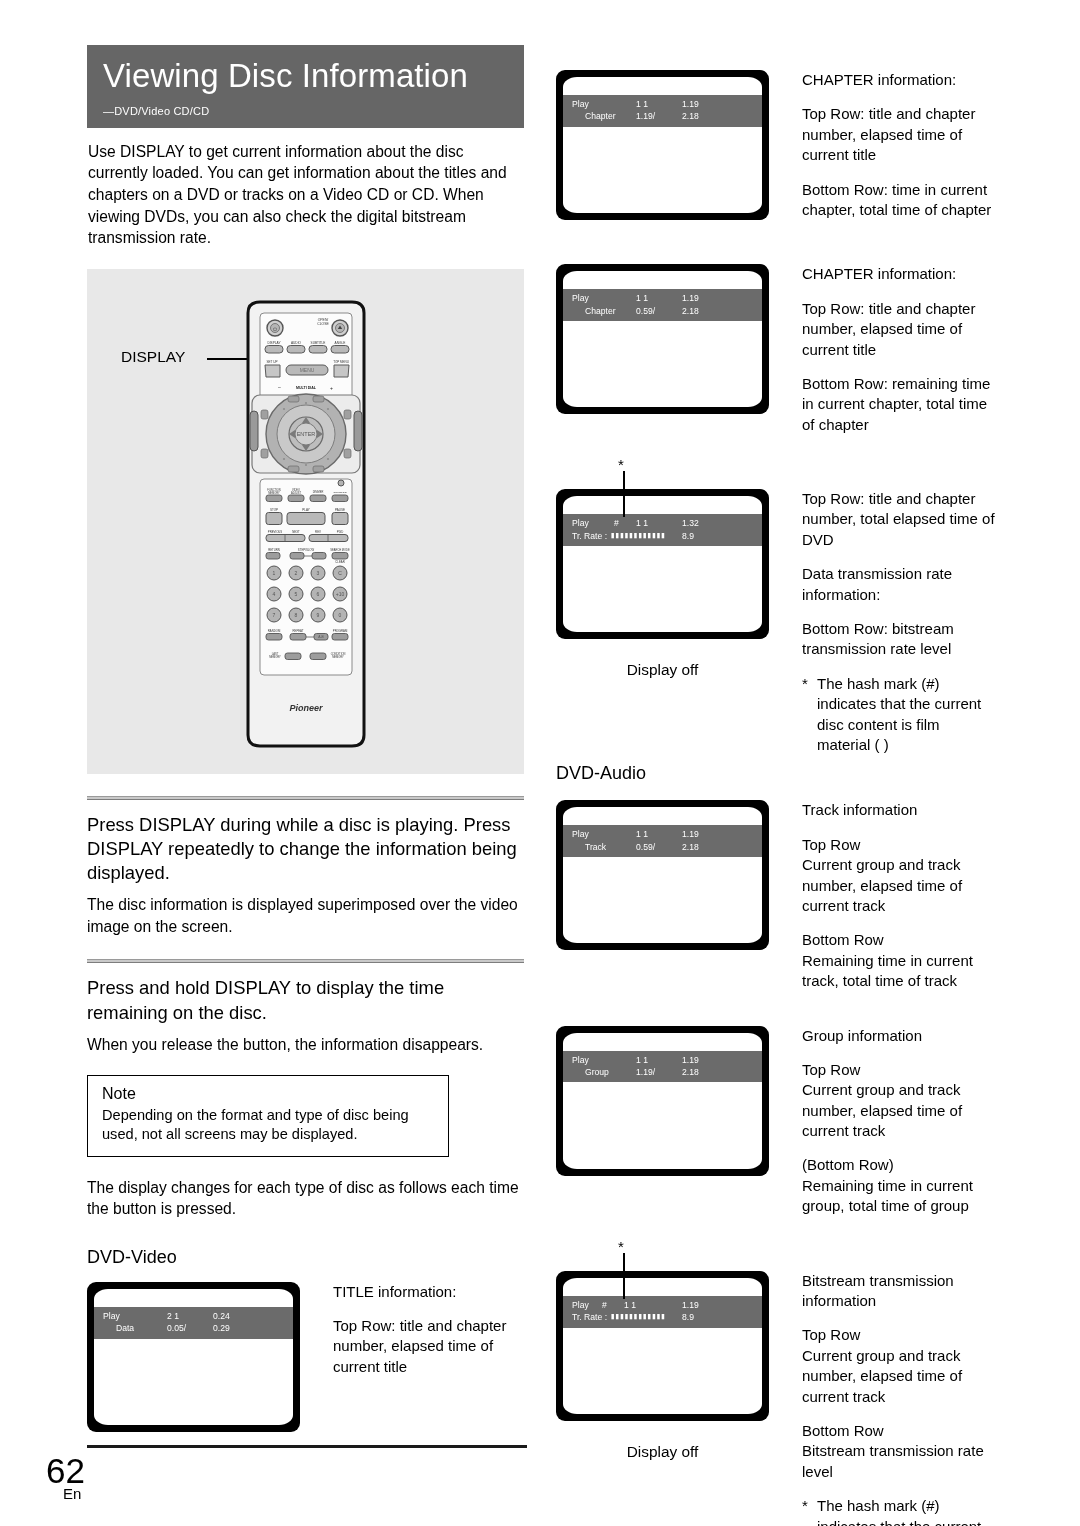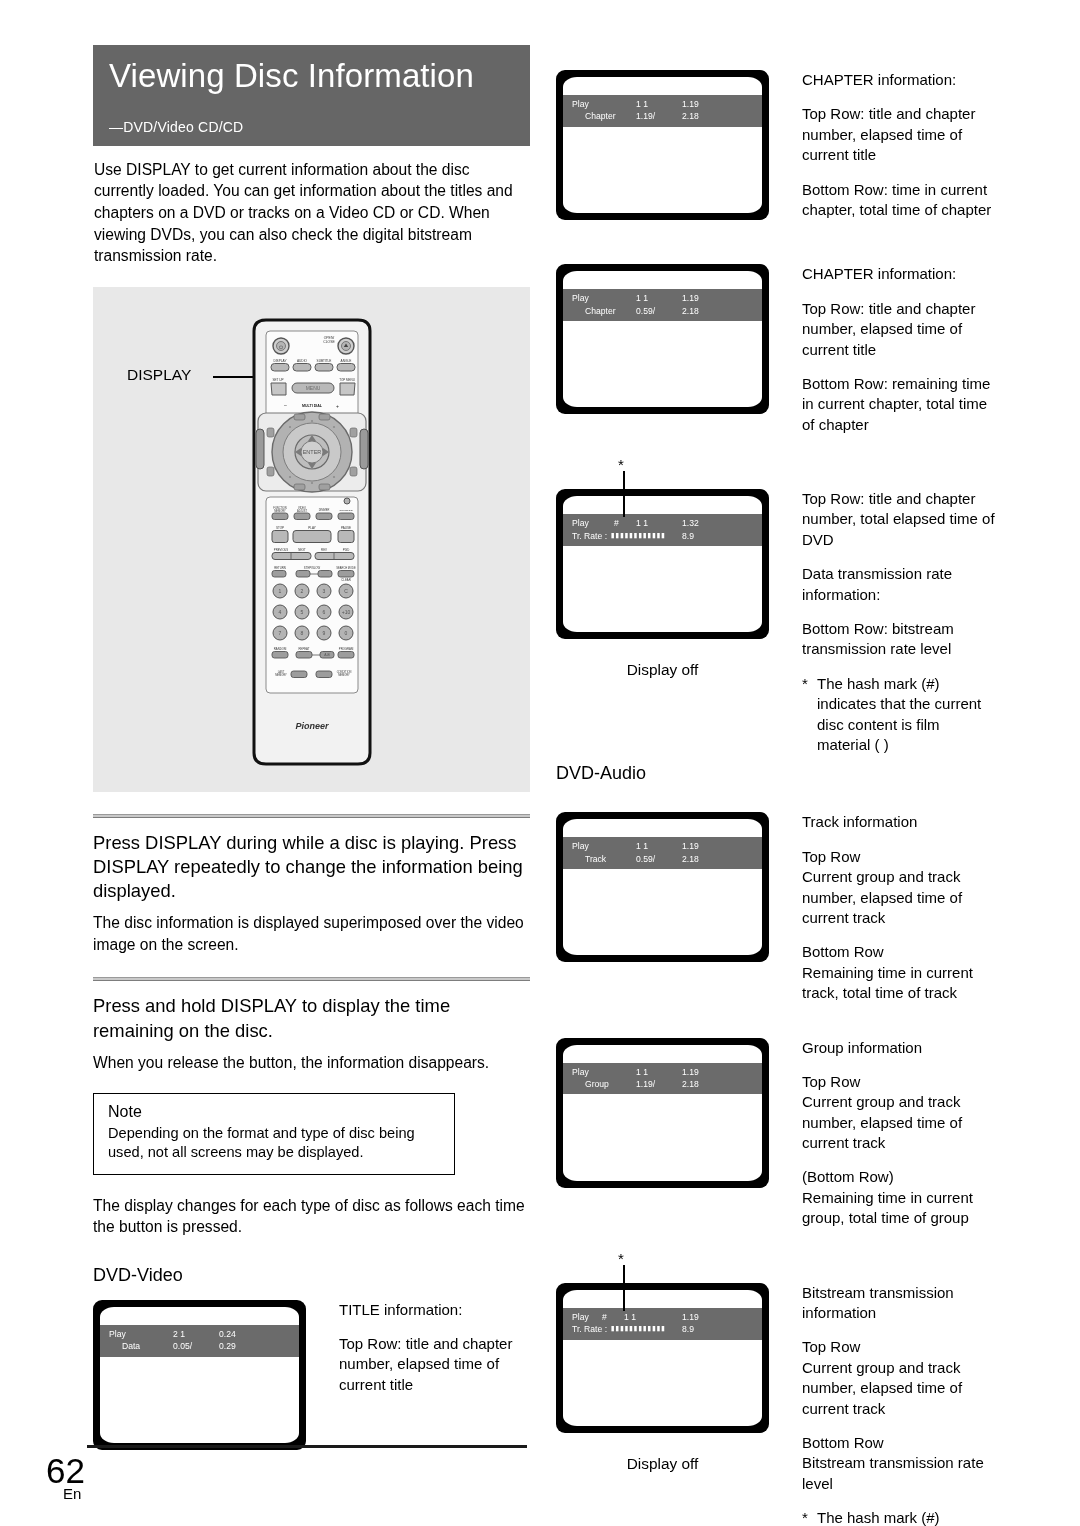--- a/index.html
+++ b/index.html
@@ -7,39 +7,39 @@
     width: 1080px;
     height: 1526px;
     background: #ffffff;
     font-family: "Liberation Sans", sans-serif;
     color: #000000;
     overflow: hidden;
   }
   .page { position: relative; width: 1080px; height: 1526px; }
 
   
-  .col-left { position: absolute; left: 93px; top: 45px; width: 437px; }
+  .col-left { position: absolute; left: 87px; top: 45px; width: 437px; }
   .col-right { position: absolute; left: 556px; top: 70px; width: 440px; }
 
   
   .title-band {
     background: #666666;
     color: #ffffff;
     padding: 14px 16px 11px 16px;
     width: 437px;
   }
   .title-main {
     font-size: 33px;
     font-weight: normal;
     letter-spacing: 0.1px;
     line-height: 1.06;
   }
   .title-sub {
-    font-size: 14px;
-    margin-top: 25px;
+    font-size: 11px;
+    margin-top: 11px;
     letter-spacing: 0.2px;
   }
 
   .intro-para {
     font-size: 15.6px;
     line-height: 1.38;
     margin-top: 13px;
     padding-left: 1px;
   }
 
@@ -494,21 +494,21 @@
         <div class="cap-block">Top Row:  title and chapter number, total elapsed time of DVD</div>
         <div class="cap-block">Data transmission rate information:</div>
         <div class="cap-block">Bottom Row:   bitstream transmission rate level</div>
         <div class="cap-foot cap-block">
           <span class="cap-foot-star">*</span>
           <span>The hash mark (#) indicates that the current disc content is film material (              )</span>
         </div>
       </div>
     </div>
 
-    <div class="section-label right-col" style="margin-top:8px;margin-bottom:28px">DVD-Audio</div>
+    <div class="section-label right-col" style="margin-top:8px;margin-bottom:16px">DVD-Audio</div>
 
     <div class="tv-row">
       <div class="tv">
         <div class="tv-inner">
           <div class="osd">
             <div class="osd-line">
               <span class="osd-c1">Play</span>
               <span class="osd-c2">1  1</span>
               <span class="osd-c3">1.19</span>
             </div>

